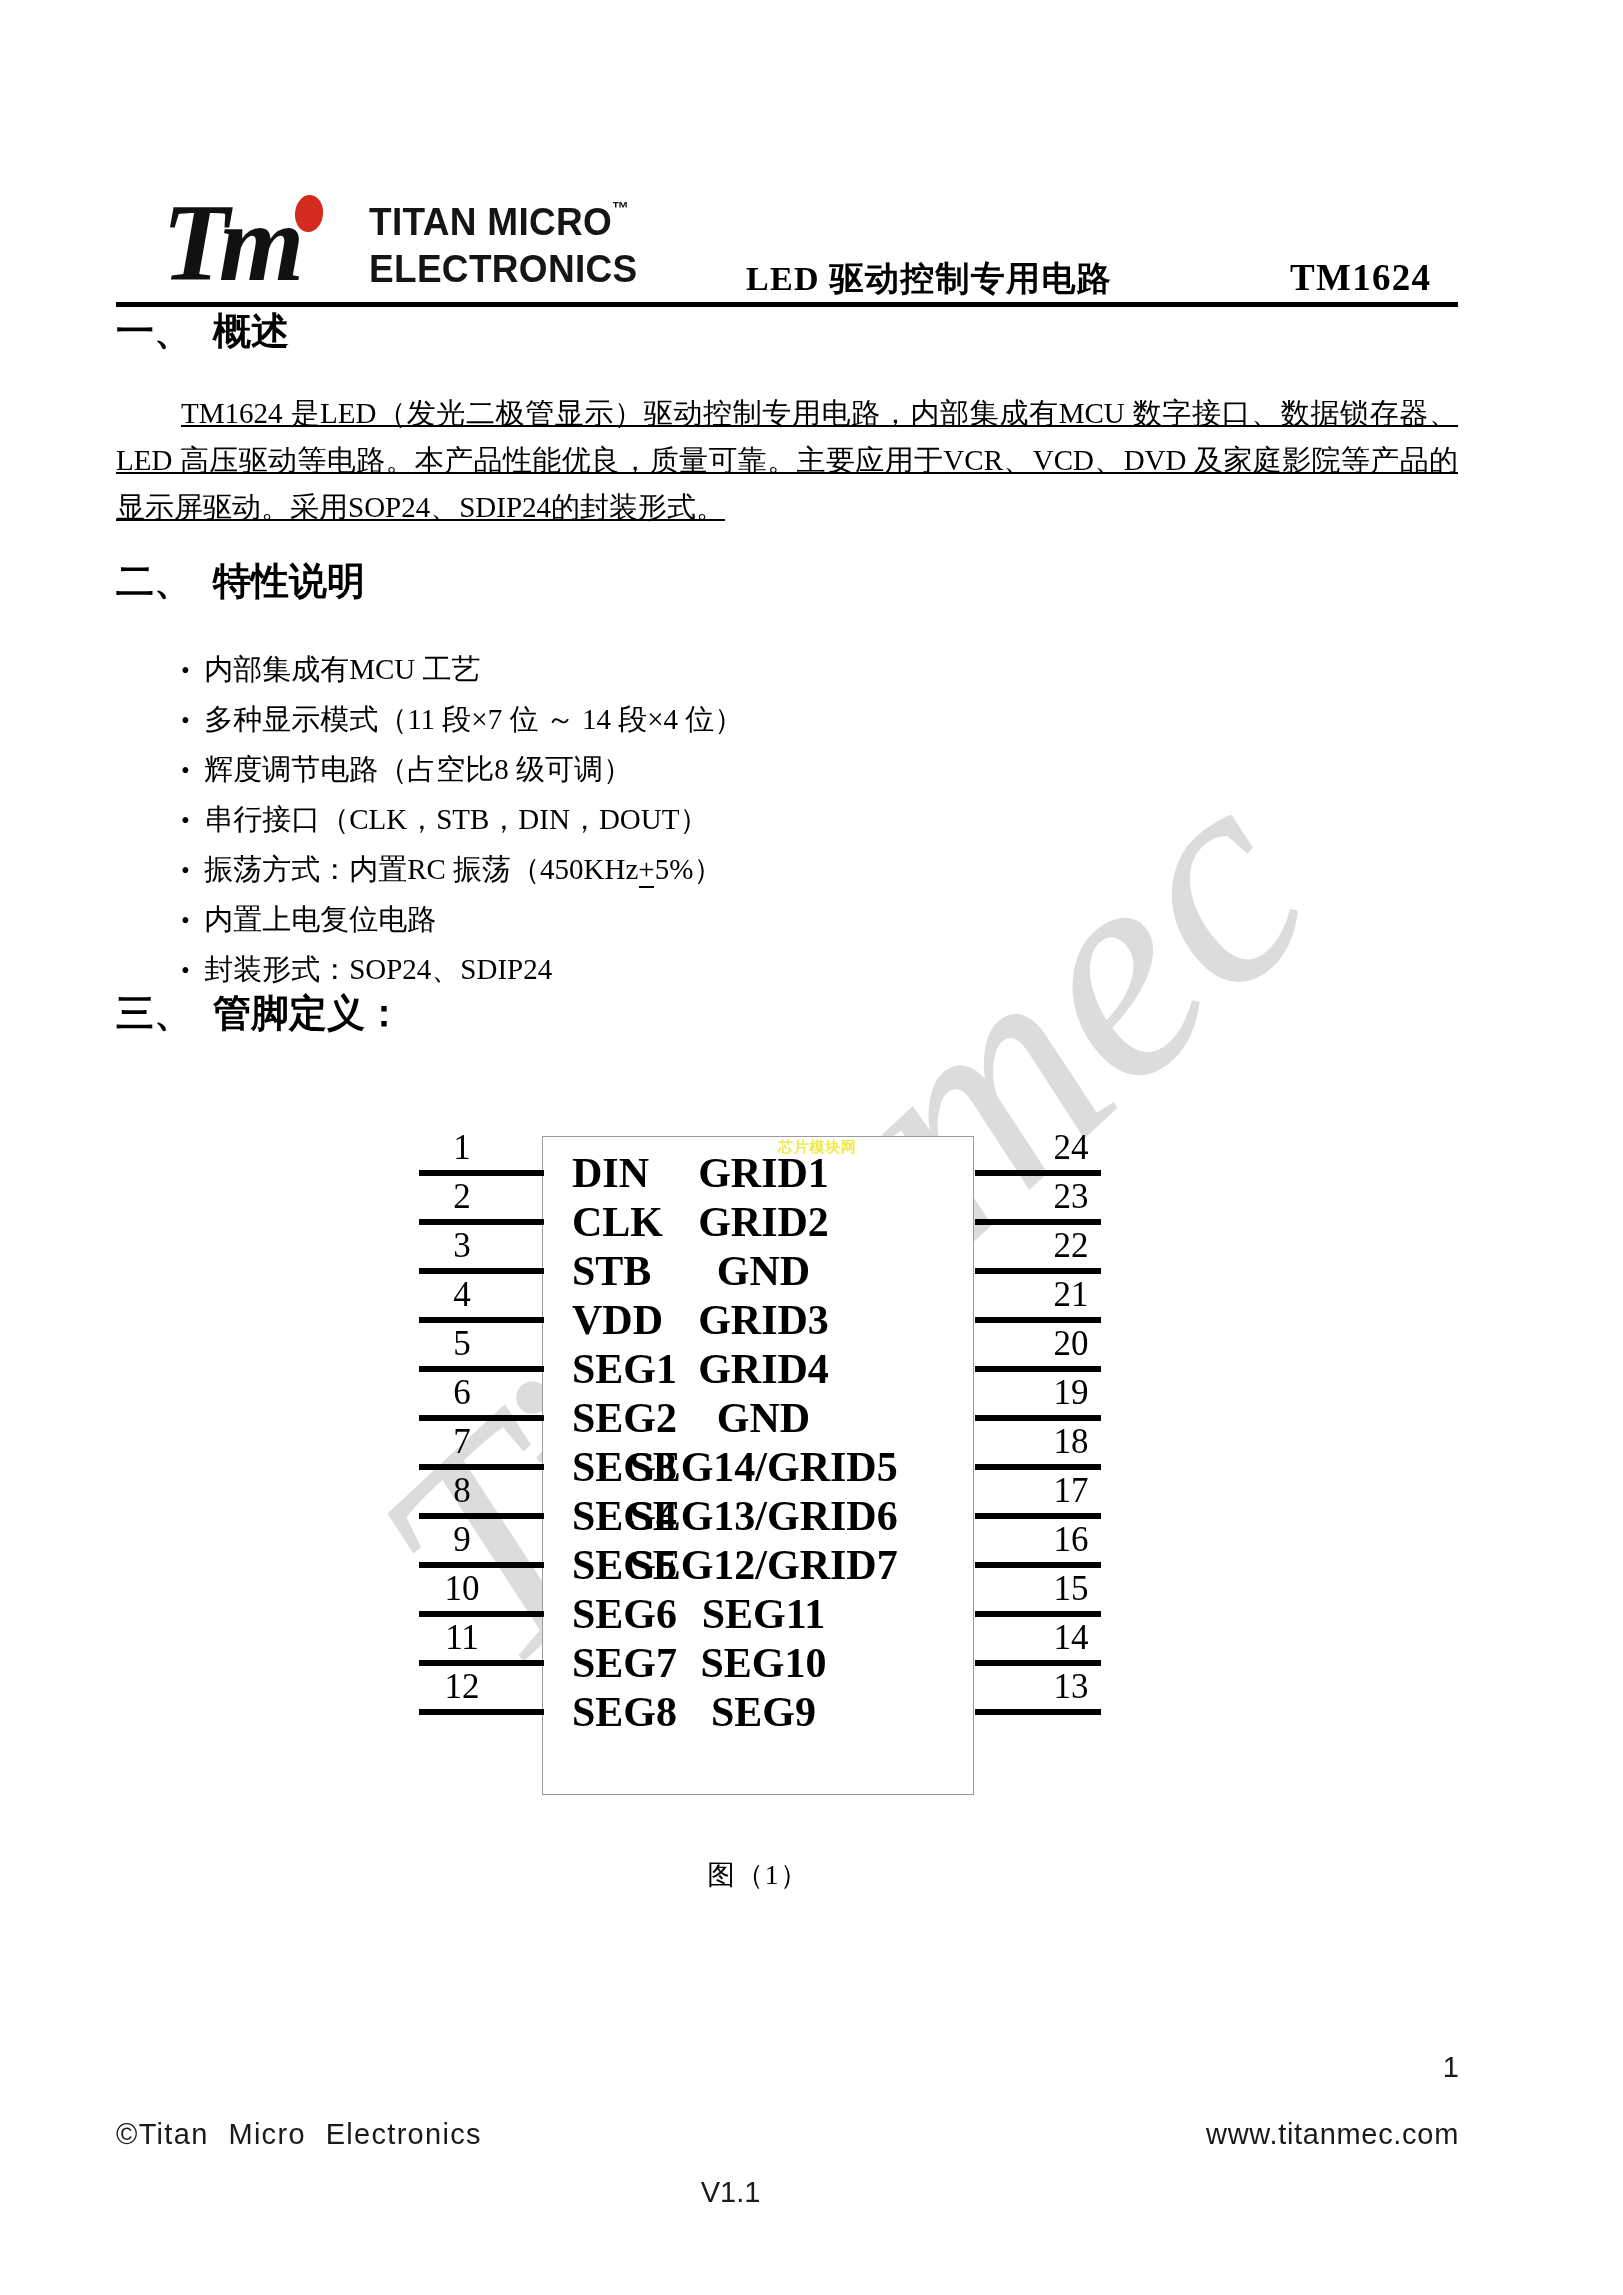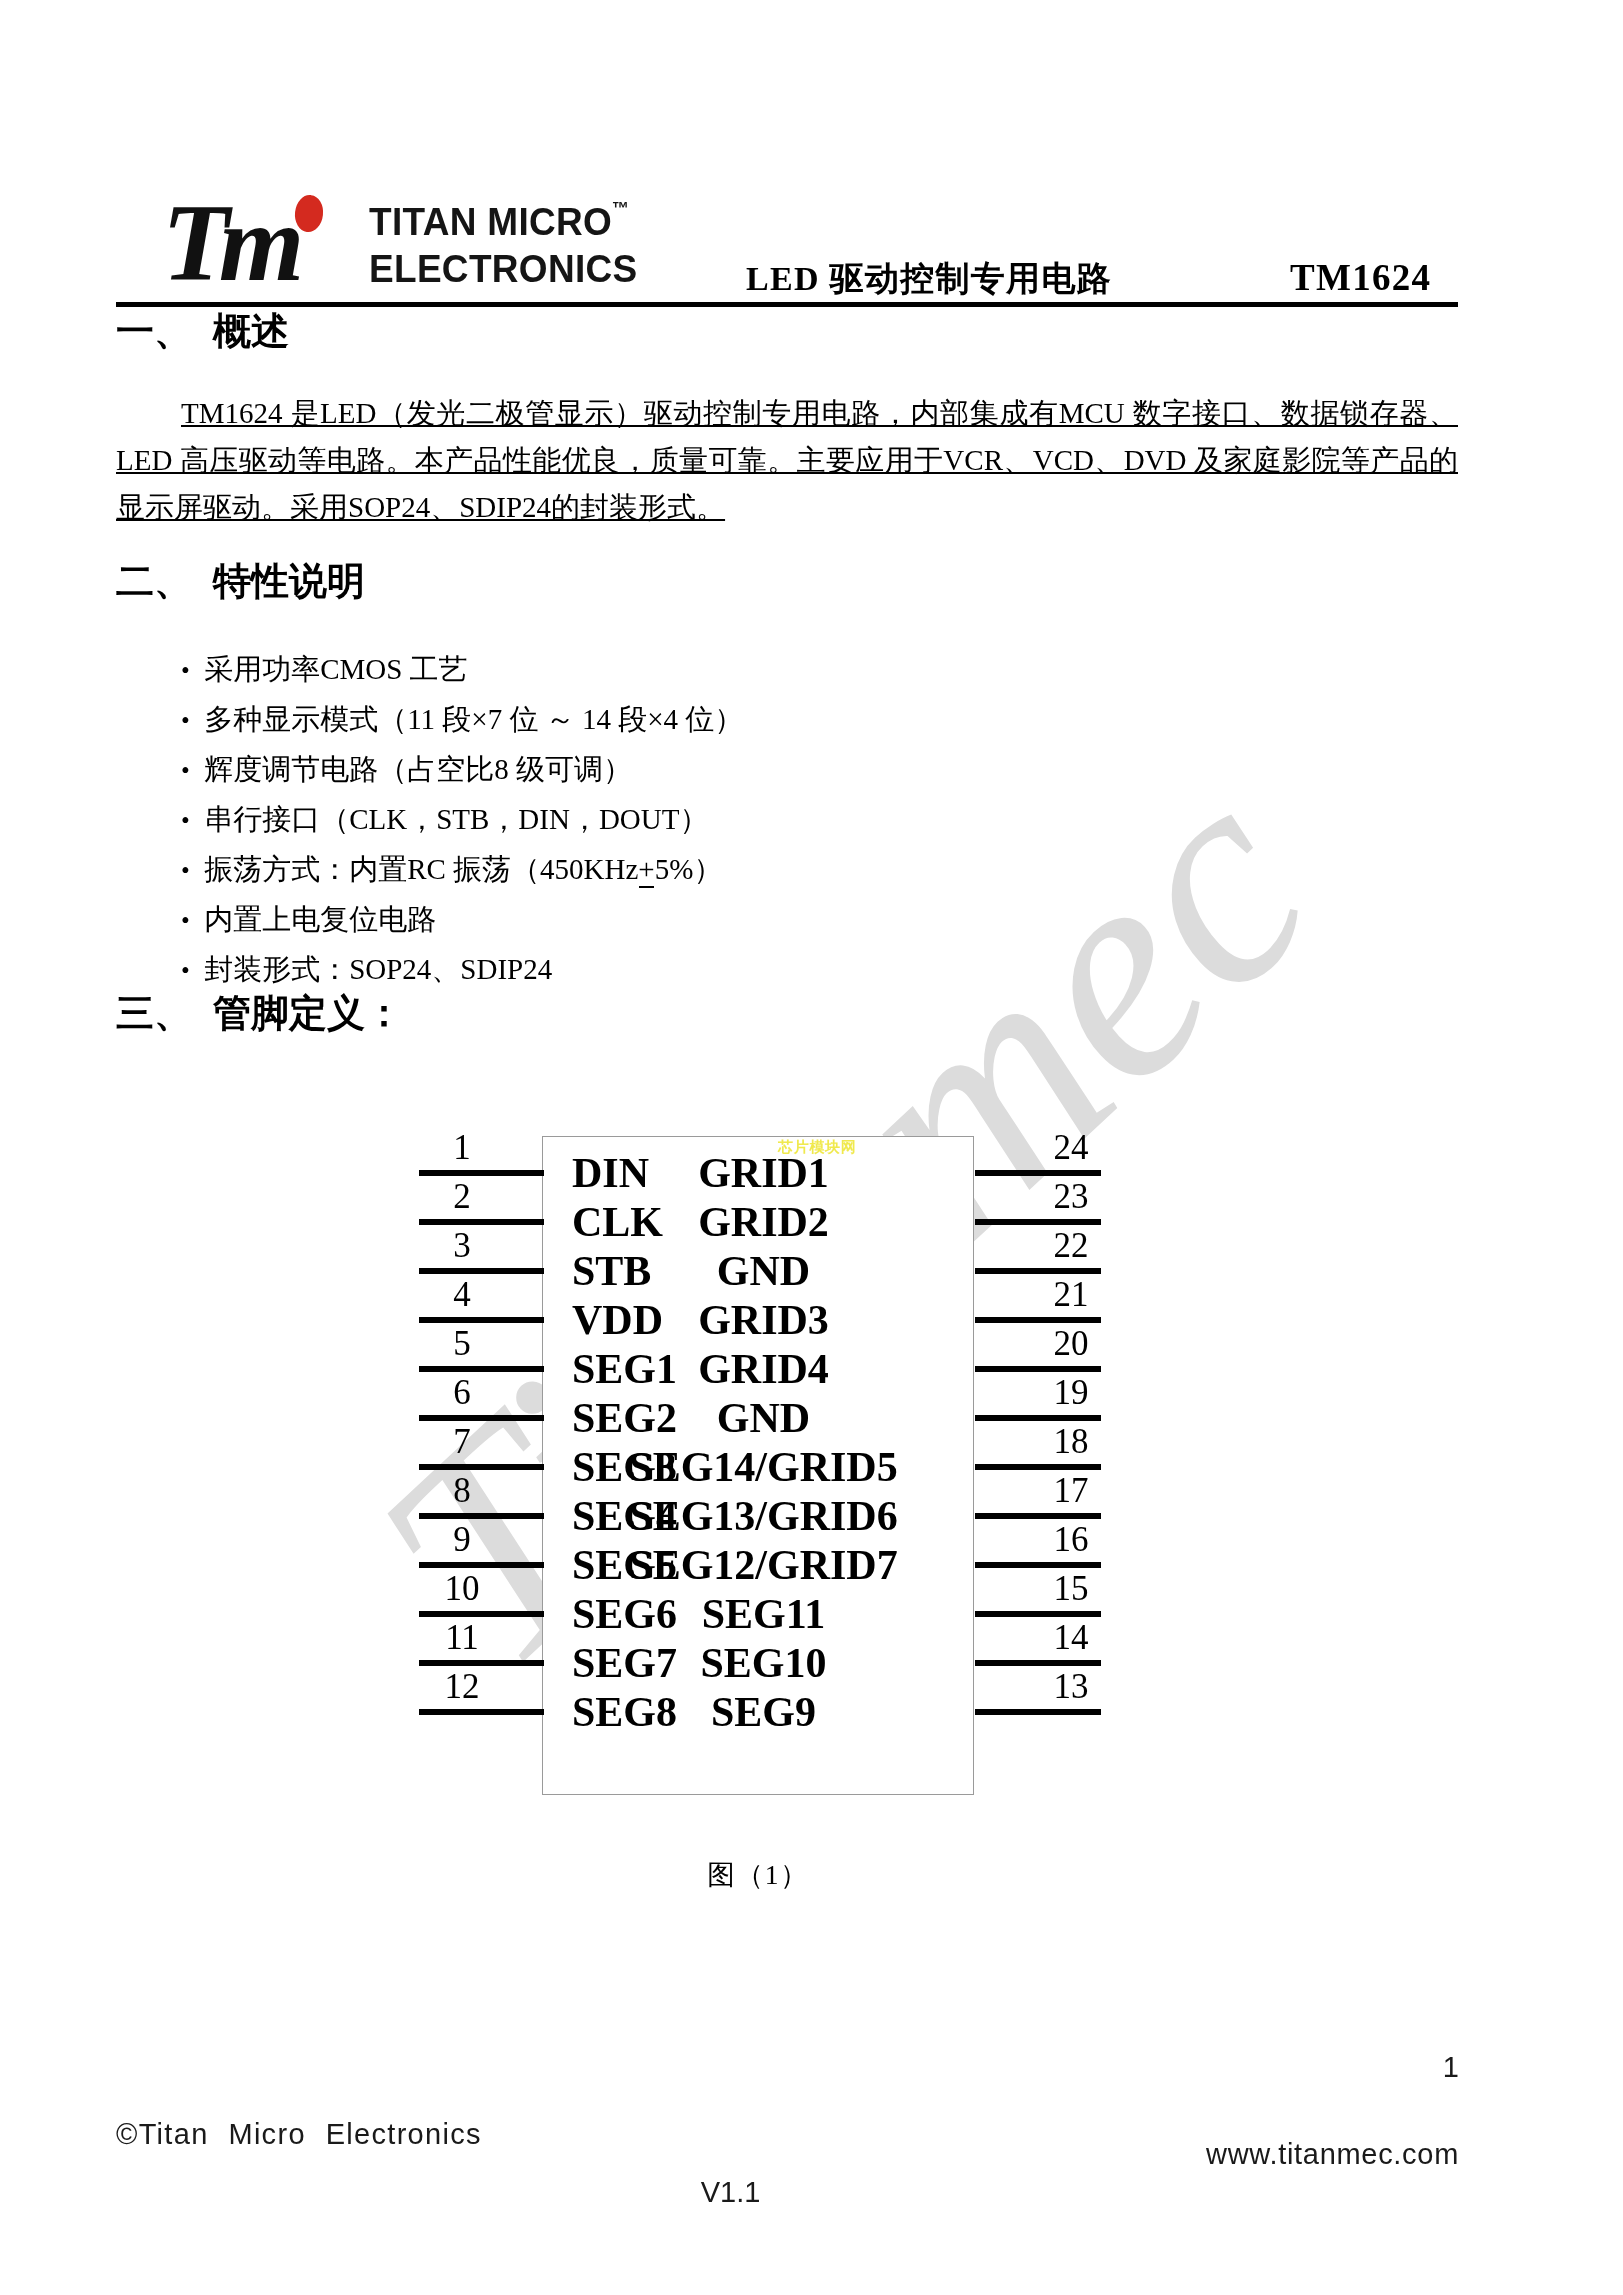--- a/index.html
+++ b/index.html
@@ -119,21 +119,21 @@
     z-index:1;
   }
   .footer-copyright {
     position:absolute; left:116px; top:2118px; font-size:29px;
     font-family:"Liberation Sans","DejaVu Sans",sans-serif; color:#1a1a1a;
     letter-spacing:1.3px; word-spacing:10.5px; z-index:1;
   }
   .footer-website {
     position:absolute; right:164px; top:2118px; font-size:29px;
     font-family:"Liberation Sans","DejaVu Sans",sans-serif; color:#1a1a1a;
-    letter-spacing:0.7px; z-index:1;margin-top:20px;
+    letter-spacing:0.7px; z-index:1;
   }
   .footer-version {
     position:absolute; left:0; top:2176px; width:1461px; text-align:center;
     font-size:29px; font-family:"Liberation Sans","DejaVu Sans",sans-serif;
     color:#1a1a1a; z-index:1;
   }
 </style>
 </head>
 <body>
 
@@ -165,21 +165,21 @@
   <div class="overview-para">TM1624 是LED（发光二极管显示）驱动控制专用电路，内部集成有MCU 数字接口、数据锁存器、LED 高压驱动等电路。本产品性能优良，质量可靠。主要应用于VCR、VCD、DVD 及家庭影院等产品的显示屏驱动。采用SOP24、SDIP24的封装形式。</div>
 
   <div class="sec-h h-features">
     <span class="sec-num">二、</span>
     <span>特性说明</span>
   </div>
 
   <div class="features-list">
     <div class="feature-item">
       <span class="bullet-dot">•</span>
-      <span>采用功率CMOS 工艺</span>
+      <span>内部集成有MCU 工艺</span>
     </div>
     <div class="feature-item">
       <span class="bullet-dot">•</span>
       <span>多种显示模式（11 段×7 位 ～ 14 段×4 位）</span>
     </div>
     <div class="feature-item">
       <span class="bullet-dot">•</span>
       <span>辉度调节电路（占空比8 级可调）</span>
     </div>
     <div class="feature-item">

